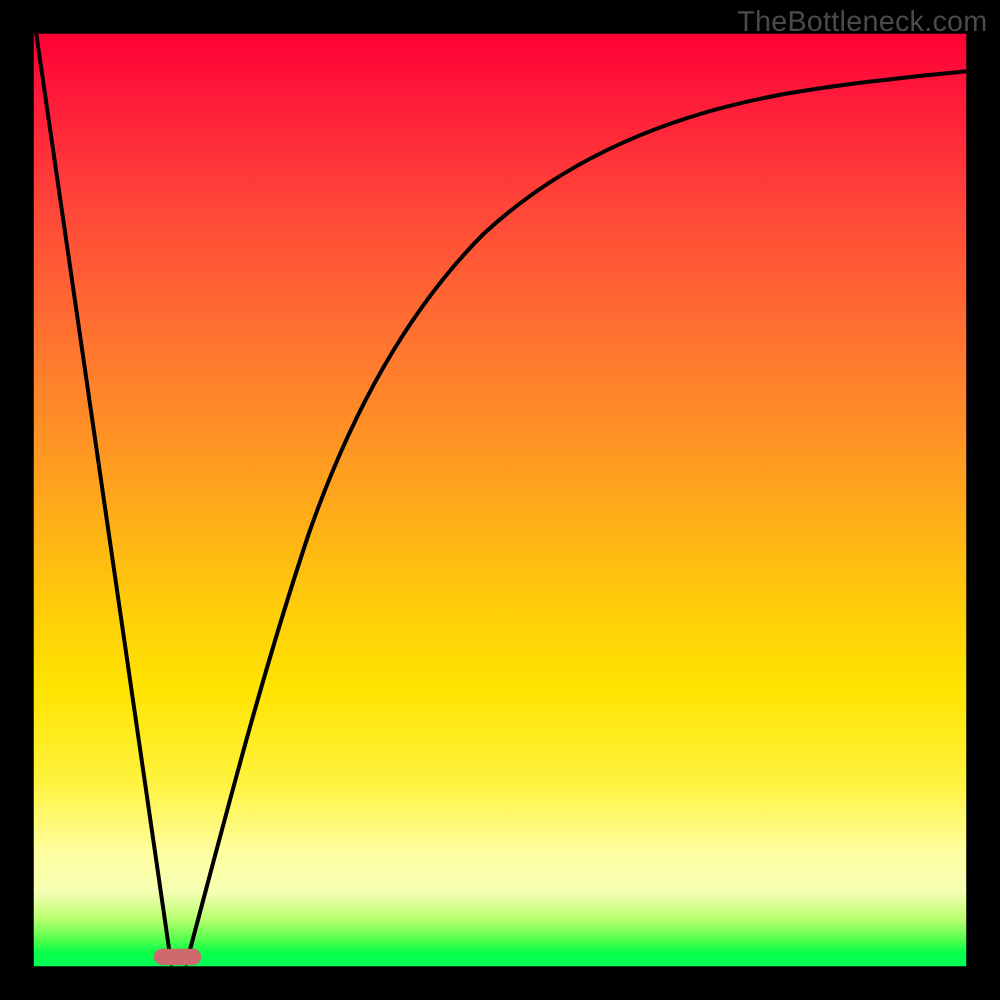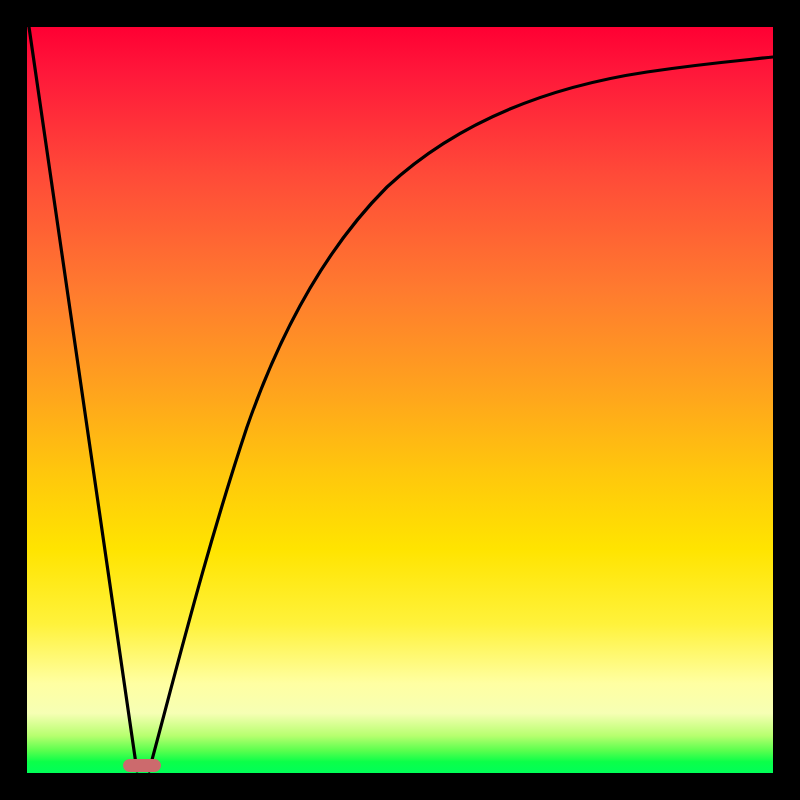--- a/index.html
+++ b/index.html
@@ -79,13 +79,14 @@
                C 150 640, 180 520, 220 400
                C 255 300, 300 220, 360 160
                C 430 95, 520 60, 620 45
                C 680 36, 720 33, 746 30" stroke="#000" stroke-width="3.2" fill="none" stroke-linecap="round"></path>
     </svg>
 
     <div class="marker" style="left:96px; top:732px;"></div>
 
   </div>
 
+  <div class="watermark">TheBottleneck.com</div>
 </div>
 
 </body></html>

